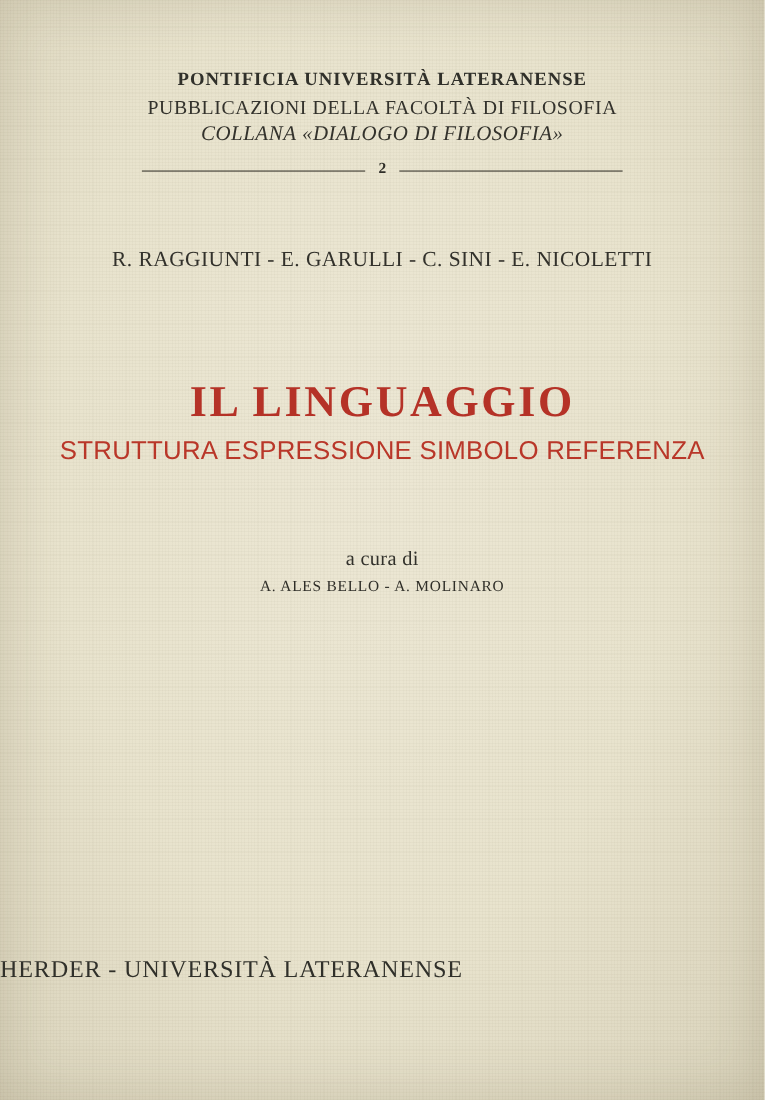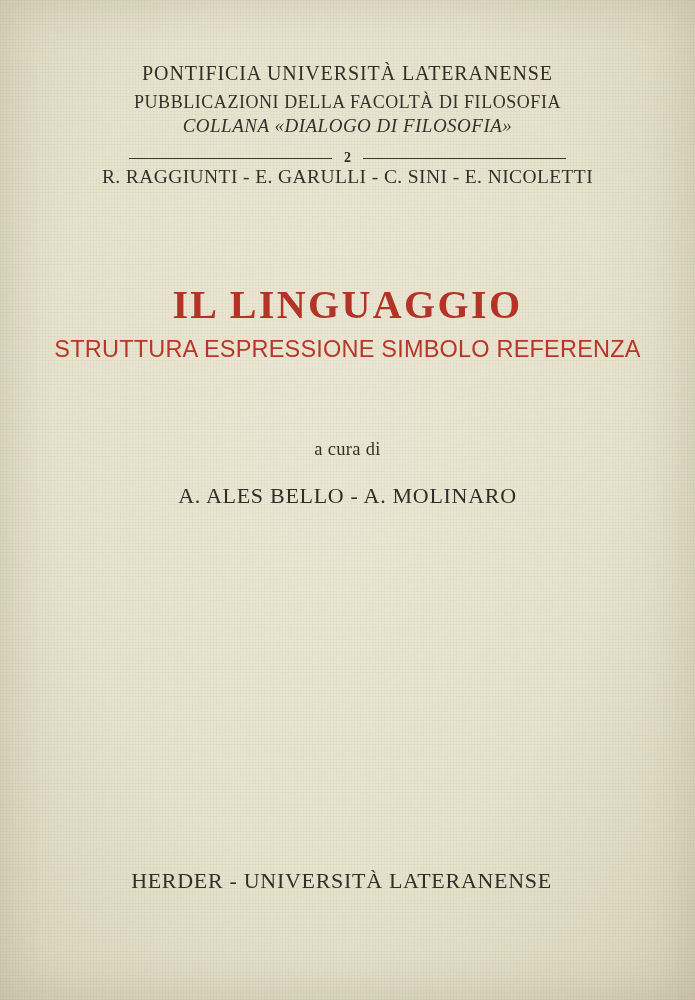--- a/index.html
+++ b/index.html
@@ -50,22 +50,22 @@
     text-align: center;
     color: #2c2b26;
   }
 
   
   .header {
     padding-top: 62px;
   }
   .pub-line1 {
     font-family: "Liberation Serif", serif;
-    font-weight: normal;
-    font-size: 20px;
+    font-weight: bold;
+    font-size: 17px;
     letter-spacing: 0.9px;
     line-height: 1.18;
     color: #30302a;
   }
   .pub-line2 {
     font-family: "Liberation Serif", serif;
     font-size: 18px;
     letter-spacing: 0.55px;
     line-height: 1.3;
     margin-top: 5px;
@@ -98,20 +98,21 @@
     padding: 0 12px;
     font-size: 14px;
     font-weight: bold;
     line-height: 1;
     transform: translateY(-1px);
     color: #2f2e28;
   }
 
   
   .authors {
+    margin-top: 64px;
     font-size: 19.5px;
     letter-spacing: 0.4px;
     color: #32312b;
   }
 
   
   .title-block {
     margin-top: 96px;
   }
   .main-title {
@@ -134,33 +135,33 @@
   
   .editors {
     margin-top: 76px;
   }
   .editors-lead {
     font-size: 18.5px;
     letter-spacing: 0.3px;
     color: #32312b;
   }
   .editors-names {
-    margin-top: 23px;
-    font-size: 22px;
+    margin-top: 6px;
+    font-size: 14px;
     letter-spacing: 0.7px;
     color: #2f2e28;
   }
 
   
   .footer {
     position: absolute;
     left: 0;
     right: 12px;
     bottom: 106px;
-    text-align: center;
+    text-align: left;
   }
   .publisher {
     font-size: 22px;
     letter-spacing: 0.7px;
     color: #30302a;
   }
   .place-year {
     margin-top: 9px;
     font-size: 18.5px;
     letter-spacing: 0.3px;

